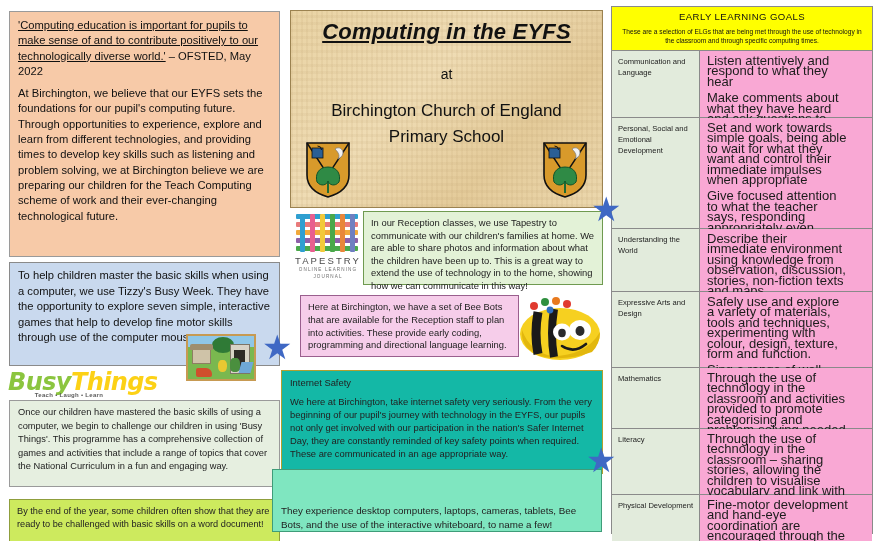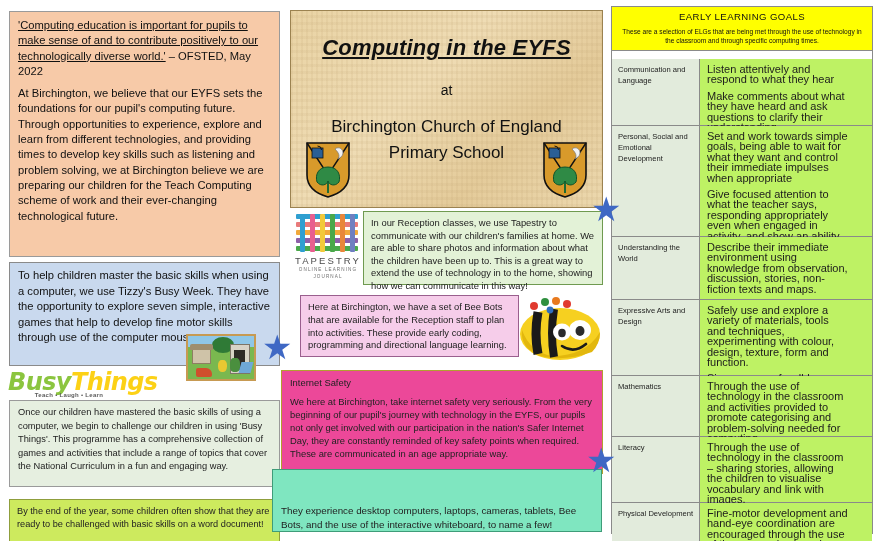--- a/index.html
+++ b/index.html
@@ -136,21 +136,21 @@
       repeating-linear-gradient(0deg, rgba(180,150,100,0.10) 0 3px, rgba(255,255,255,0) 3px 7px),
       linear-gradient(135deg, #e9d3a4 0%, #efdcb4 40%, #e4cb9a 70%, #ecd8ae 100%);
     border: 1px solid #9b8250;
     color: #111;
     text-align: center;
     overflow: hidden;
   }
   .title-main {
     font-size: 22px; font-weight: bold; font-style: italic;
     text-decoration: underline;
-    margin-top: 24px;
+    margin-top: 8px;
     letter-spacing: 0.2px;
   }
   .title-at { font-size: 14px; margin-top: 21px; }
   .title-school {
     font-size: 17px; margin-top: 16px; line-height: 26px;
     padding: 0 14px;
   }
   .crest { position: absolute; width: 46px; height: 58px; }
   .crest.left  { left: 14px; top: 130px; }
   .crest.right { right: 14px; top: 130px; }
@@ -182,21 +182,21 @@
     border: 1px solid #9a5f8e;
     padding: 5px 7px;
     font-size: 9.4px; line-height: 12.8px; color: #222;
   }
   .beebot-box p { margin: 0; }
 
   .beebot-img { left: 516px; top: 290px; width: 86px; height: 72px; }
 
   .safety-box {
     left: 281px; top: 370px; width: 322px; height: 104px;
-    background: #ec4899;
+    background: #14b8a6;
     border: 1px solid #b2a02f;
     padding: 5px 8px;
     font-size: 9.4px; line-height: 13px; color: #222;
   }
   .safety-box p { margin: 0 0 6px 0; }
   .safety-box p:last-child { margin-bottom: 0; }
 
   .tech-box {
     left: 272px; top: 469px; width: 330px; height: 63px;
     background: #7fe6c0;
@@ -238,28 +238,28 @@
   .elg-row:last-child { border-bottom: none; }
   .elg-area {
     width: 76px; flex: 0 0 76px;
     background: #e2ebdc;
     border-right: 1px solid #8a8a8a;
     padding: 5px 5px 5px 6px;
     font-size: 7.6px; line-height: 11px; color: #1c1c1c;
   }
   .elg-desc {
     flex: 1;
-    background: #bef264;
+    background: #f9a8d4;
     padding: 5px 24px 5px 7px;
-    font-size: 11px; line-height: 10.4px; color: #1c1c1c;
+    font-size: 13px; line-height: 10.4px; color: #1c1c1c;
   }
   .elg-desc p { margin: 0 0 6px 0; }
   .elg-desc p:last-child { margin-bottom: 0; }
 
-  .r0 { height: 66px; margin-top: 8px; }
+  .r0 { height: 66px; }
   .r1 { height: 110px; }
   .r2 { height: 62px; }
   .r3 { height: 75px; }
   .r4 { height: 60px; }
   .r5 { height: 65px; }
   .r6 { height: 58px; }
 </style>
 </head>
 <body>
 

